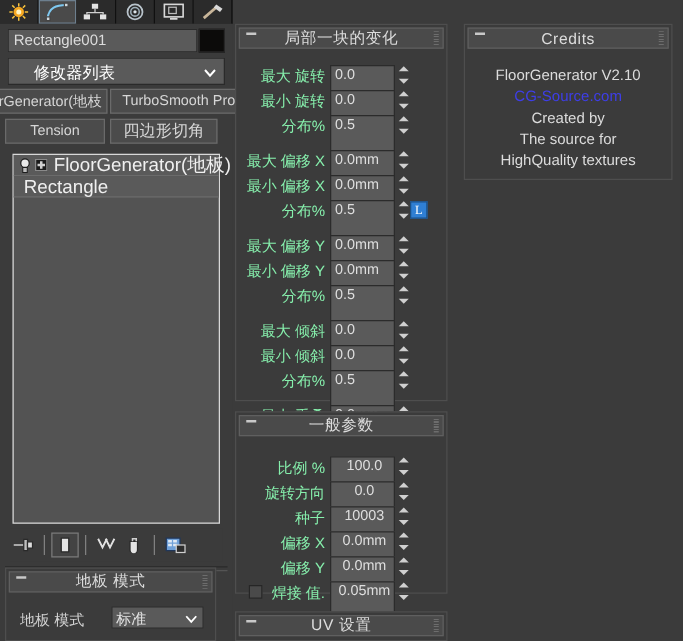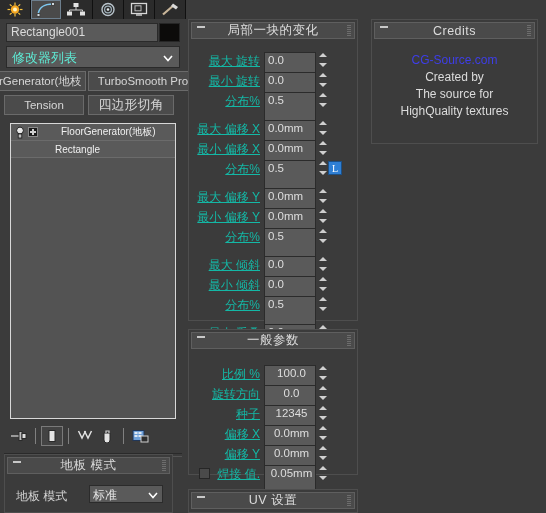--- a/index.html
+++ b/index.html
@@ -24,41 +24,41 @@
 
   .namerow{position:absolute;left:6px;top:4px;width:174px;height:19px;}
   .namefield{position:absolute;left:0;top:0;width:152px;height:19px;background:#5a5a5a;
     border:1px solid #2a2a2a;box-sizing:border-box;color:#dcdcdc;font-size:12px;
     line-height:17px;padding-left:4px;white-space:nowrap;overflow:hidden;}
   .colorswatch{position:absolute;left:153px;top:0;width:21px;height:19px;background:#0c0b0a;
     border:1px solid #262626;box-sizing:border-box;}
 
   .modlist{position:absolute;left:6px;top:27px;width:174px;height:22px;background:#5a5a5a;
     border:1px solid #2a2a2a;box-sizing:border-box;}
-  .modlist .txt{position:absolute;left:5px;top:2px;font-size:13px;color:#5eead4;}
+  .modlist .txt{position:absolute;left:20px;top:2px;font-size:13px;color:#ffffff;}
   .modlist .arrow{position:absolute;right:4px;top:4px;width:14px;height:14px;}
 
   
   .setbtns{position:absolute;left:0;top:52px;width:186px;height:49px;}
   .setbtn{position:absolute;height:20px;background:#4b4b4b;border:1px solid #6a6a6a;
     box-sizing:border-box;color:#d6d6d6;font-size:11.5px;display:flex;align-items:center;
     justify-content:center;overflow:hidden;white-space:nowrap;}
   .sb1{left:-12px;top:0;width:98px;}
   .sb2{left:88px;top:0;width:110px;}
   .sb3{left:4px;top:24px;width:80px;}
   .sb4{left:88px;top:24px;width:86px;}
   .sb4 span{font-size:13px;}
 
   
   .stack{position:absolute;left:10px;top:104px;width:166px;height:296px;background:#535353;
     border:1px solid #d8d8d8;box-sizing:border-box;}
   .stackrow{height:16px;display:flex;align-items:center;padding-left:3px;position:relative;}
   .stackrow.top{background:#5a5a5a;border-bottom:1px solid #6b6b6b;}
-  .stackrow.sub{background:#5a5a5a;border-bottom:1px solid #6b6b6b;padding-left:26px;}
-  .stackrow .lbl{font-size:10px;color:#f0f0f0;white-space:nowrap;margin-left:18px;}
+  .stackrow.sub{background:#5a5a5a;border-bottom:1px solid #6b6b6b;padding-left:8px;}
+  .stackrow .lbl{font-size:15px;color:#f0f0f0;white-space:nowrap;}
   .bulb{width:12px;height:13px;margin-right:2px;flex:0 0 auto;}
   .plusbox{width:10px;height:10px;background:#1b1b1b;border:1px solid #8a8a8a;
     box-sizing:border-box;margin-right:5px;position:relative;flex:0 0 auto;}
   .plusbox:before{content:"";position:absolute;left:3px;top:1px;width:2px;height:6px;background:#cfcfcf;}
   .plusbox:after{content:"";position:absolute;left:1px;top:3px;width:6px;height:2px;background:#cfcfcf;}
 
   
   .stacktools{position:absolute;left:8px;top:404px;width:170px;height:26px;
     background:#3b3b3b;display:flex;align-items:center;}
   .sep{width:1px;height:16px;background:#808080;margin:0 5px;}
@@ -71,21 +71,21 @@
   .rollout{position:absolute;background:#3b3b3b;border:1px solid #4e4e4e;box-sizing:border-box;}
   .rollout-hd{position:relative;height:17px;background:#4a4a4a;border:1px solid #5f5f5f;
     box-sizing:border-box;margin:2px;display:flex;align-items:center;justify-content:center;}
   .rollout-hd .minus{position:absolute;left:5px;top:3px;width:8px;height:2px;background:#c8c8c8;}
   .rollout-hd .ttl{font-size:12.5px;color:#dcdcdc;letter-spacing:.5px;}
   .rollout-hd .grip{position:absolute;right:3px;top:2px;width:4px;height:11px;
     background:repeating-linear-gradient(to bottom,#6d6d6d 0 1px,transparent 1px 2px);}
 
   
   .prow{position:relative;height:17px;margin-bottom:3px;}
-  .plabel{position:absolute;right:0;top:1px;font-size:12px;color:#14b8a6;white-space:nowrap;text-decoration:underline;}
+  .plabel{position:absolute;right:0;top:1px;font-size:12px;color:#86efac;white-space:nowrap;}
   .pfield{position:absolute;height:32px;background:#5a5a5a;border:1px solid #2b2b2b;
     box-sizing:border-box;color:#dedede;font-size:11.5px;line-height:14px;padding-left:3px;
     white-space:nowrap;overflow:hidden;}
   .spin{position:absolute;width:11px;height:16px;display:flex;flex-direction:column;
     justify-content:space-between;}
   .spin i{display:block;width:0;height:0;border-left:4px solid transparent;
     border-right:4px solid transparent;margin:1px auto;}
   .spin i.up{border-bottom:4px solid #cfcfcf;}
   .spin i.dn{border-top:4px solid #cfcfcf;}
 
@@ -409,21 +409,21 @@
       <div class="prow">
         <span class="plabel" style="right:97px;">旋转方向</span>
         <div class="pfield" style="left:75px;width:52px;">0.0</div>
         <div class="spin" style="left:128px;">
             <i class="up"></i>
             <i class="dn"></i>
           </div>
       </div>
       <div class="prow">
         <span class="plabel" style="right:97px;">种子</span>
-        <div class="pfield" style="left:75px;width:52px;">12345</div>
+        <div class="pfield" style="left:75px;width:52px;">10003</div>
         <div class="spin" style="left:128px;">
             <i class="up"></i>
             <i class="dn"></i>
           </div>
       </div>
       <div class="prow">
         <span class="plabel" style="right:97px;">偏移 X</span>
         <div class="pfield" style="left:75px;width:52px;">0.0mm</div>
         <div class="spin" style="left:128px;">
             <i class="up"></i>
@@ -458,20 +458,21 @@
     </div>
   </div>
 
   <div class="rollout" style="left:371px;top:19px;width:167px;height:125px;">
     <div class="rollout-hd">
       <span class="minus"></span>
       <span class="ttl">Credits</span>
       <span class="grip"></span>
     </div>
     <div class="creditbody">
+      <div>FloorGenerator V2.10</div>
       <div><a href="#">CG-Source.com</a></div>
       <div>Created by</div>
       <div>The source for</div>
       <div>HighQuality textures</div>
     </div>
   </div>
 
   <div class="lbadge" style="left:328px;top:161px;">
     <span>L</span>
   </div>

